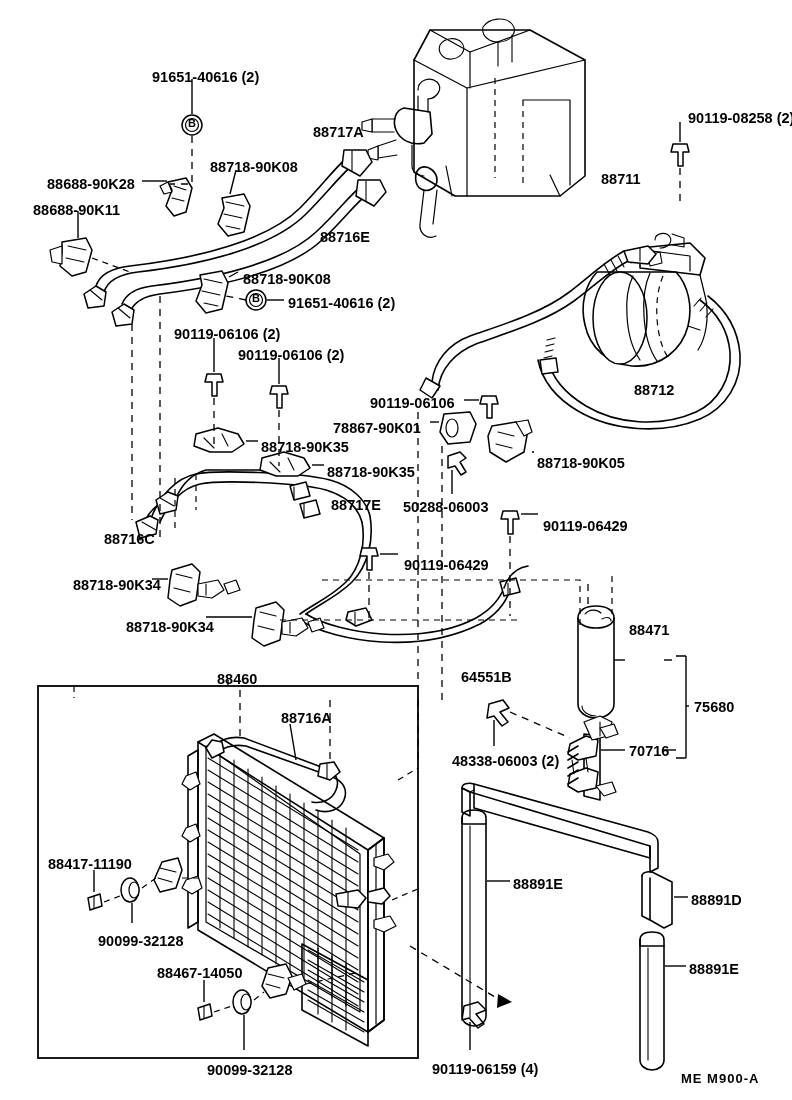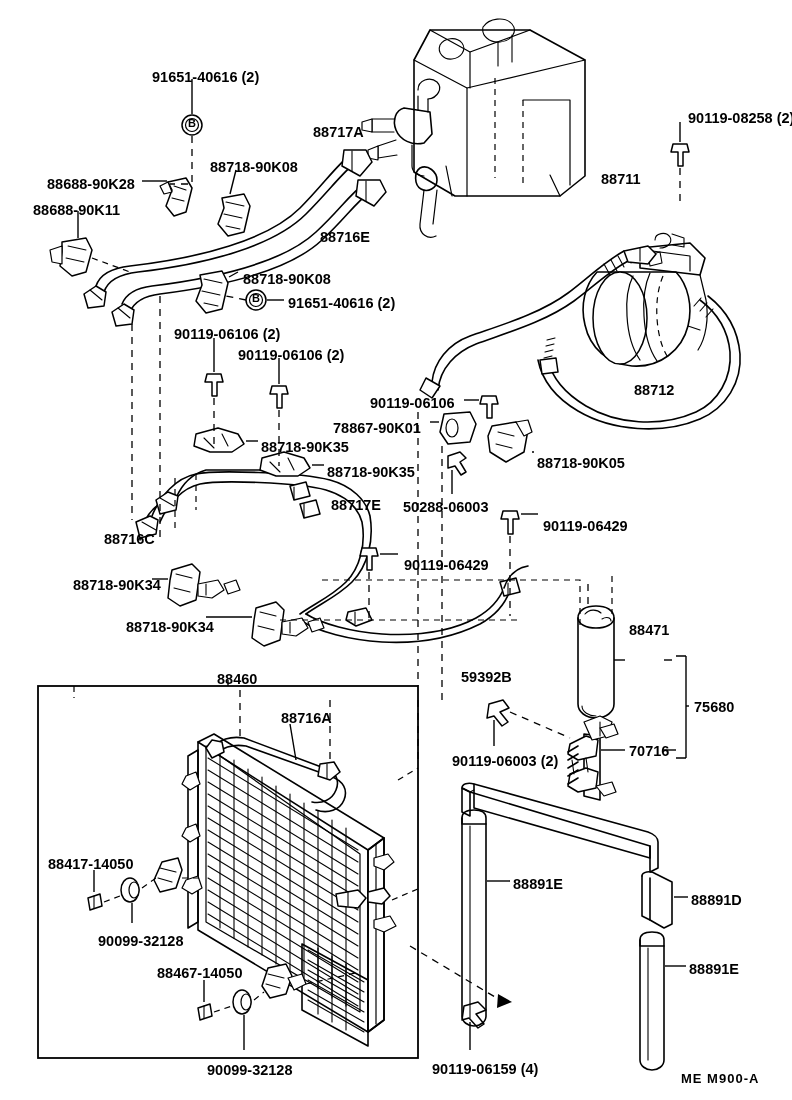--- a/index.html
+++ b/index.html
@@ -453,28 +453,28 @@
 <span class="lbl" style="left:537px;top:456px;">88718-90K05</span>
 <span class="lbl" style="left:327px;top:465px;">88718-90K35</span>
 <span class="lbl" style="left:634px;top:383px;">88712</span>
 <span class="lbl" style="left:331px;top:498px;">88717E</span>
 <span class="lbl" style="left:403px;top:500px;">50288-06003</span>
 <span class="lbl" style="left:543px;top:519px;">90119-06429</span>
 <span class="lbl" style="left:76px;top:532px;margin-left:28px;">88716C</span>
 <span class="lbl" style="left:404px;top:558px;">90119-06429</span>
 <span class="lbl" style="left:73px;top:578px;">88718-90K34</span>
 <span class="lbl" style="left:126px;top:620px;">88718-90K34</span>
-<span class="lbl" style="left:461px;top:670px;">59392B</span>
+<span class="lbl" style="left:461px;top:670px;">64551B</span>
 <span class="lbl" style="left:629px;top:623px;">88471</span>
 <span class="lbl" style="left:217px;top:672px;">88460</span>
 <span class="lbl" style="left:694px;top:700px;">75680</span>
 <span class="lbl" style="left:275px;top:711px;margin-left:6px;">88716A</span>
-<span class="lbl" style="left:452px;top:754px;">90119-06003 (2)</span>
+<span class="lbl" style="left:452px;top:754px;">48338-06003 (2)</span>
 <span class="lbl" style="left:629px;top:744px;">70716</span>
-<span class="lbl" style="left:48px;top:857px;">88417-14050</span>
+<span class="lbl" style="left:48px;top:857px;">88417-11190</span>
 <span class="lbl" style="left:513px;top:877px;">88891E</span>
 <span class="lbl" style="left:691px;top:893px;">88891D</span>
 <span class="lbl" style="left:98px;top:934px;">90099-32128</span>
 <span class="lbl" style="left:157px;top:966px;">88467-14050</span>
 <span class="lbl" style="left:689px;top:962px;">88891E</span>
 <span class="lbl" style="left:207px;top:1063px;">90099-32128</span>
 <span class="lbl" style="left:432px;top:1062px;">90119-06159 (4)</span>
 
 <span class="lbl" style="left:188px;top:118px;font-size:11px;">B</span>
 <span class="lbl" style="left:252px;top:293px;font-size:11px;">B</span>

